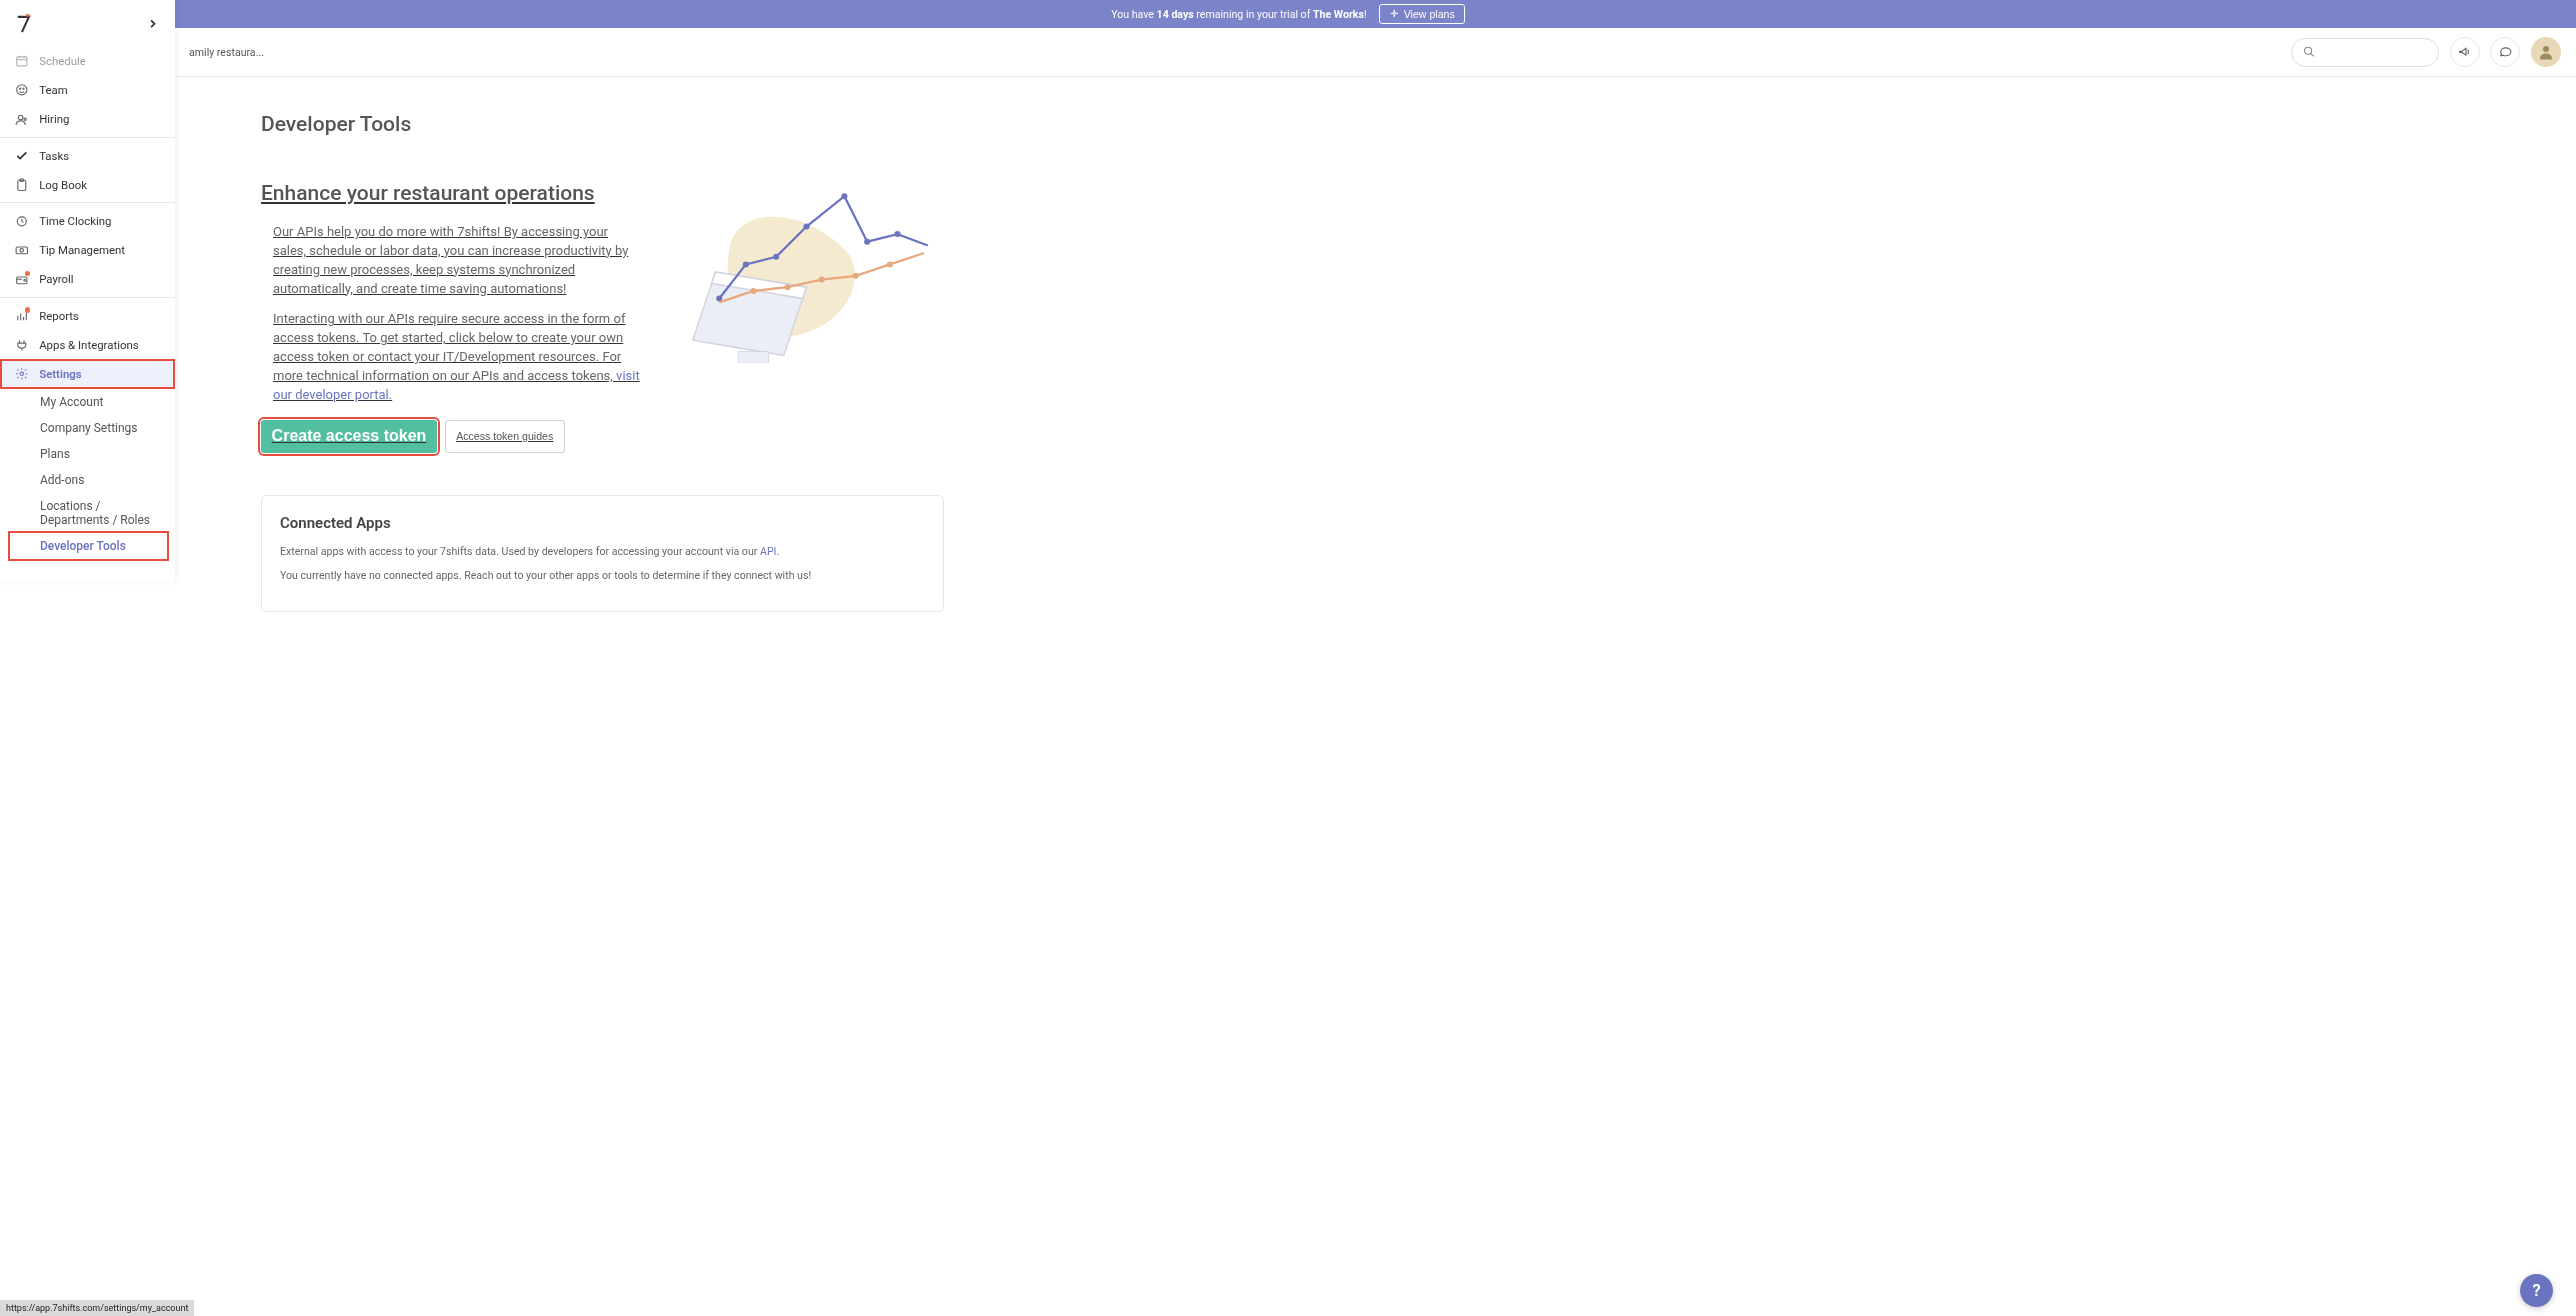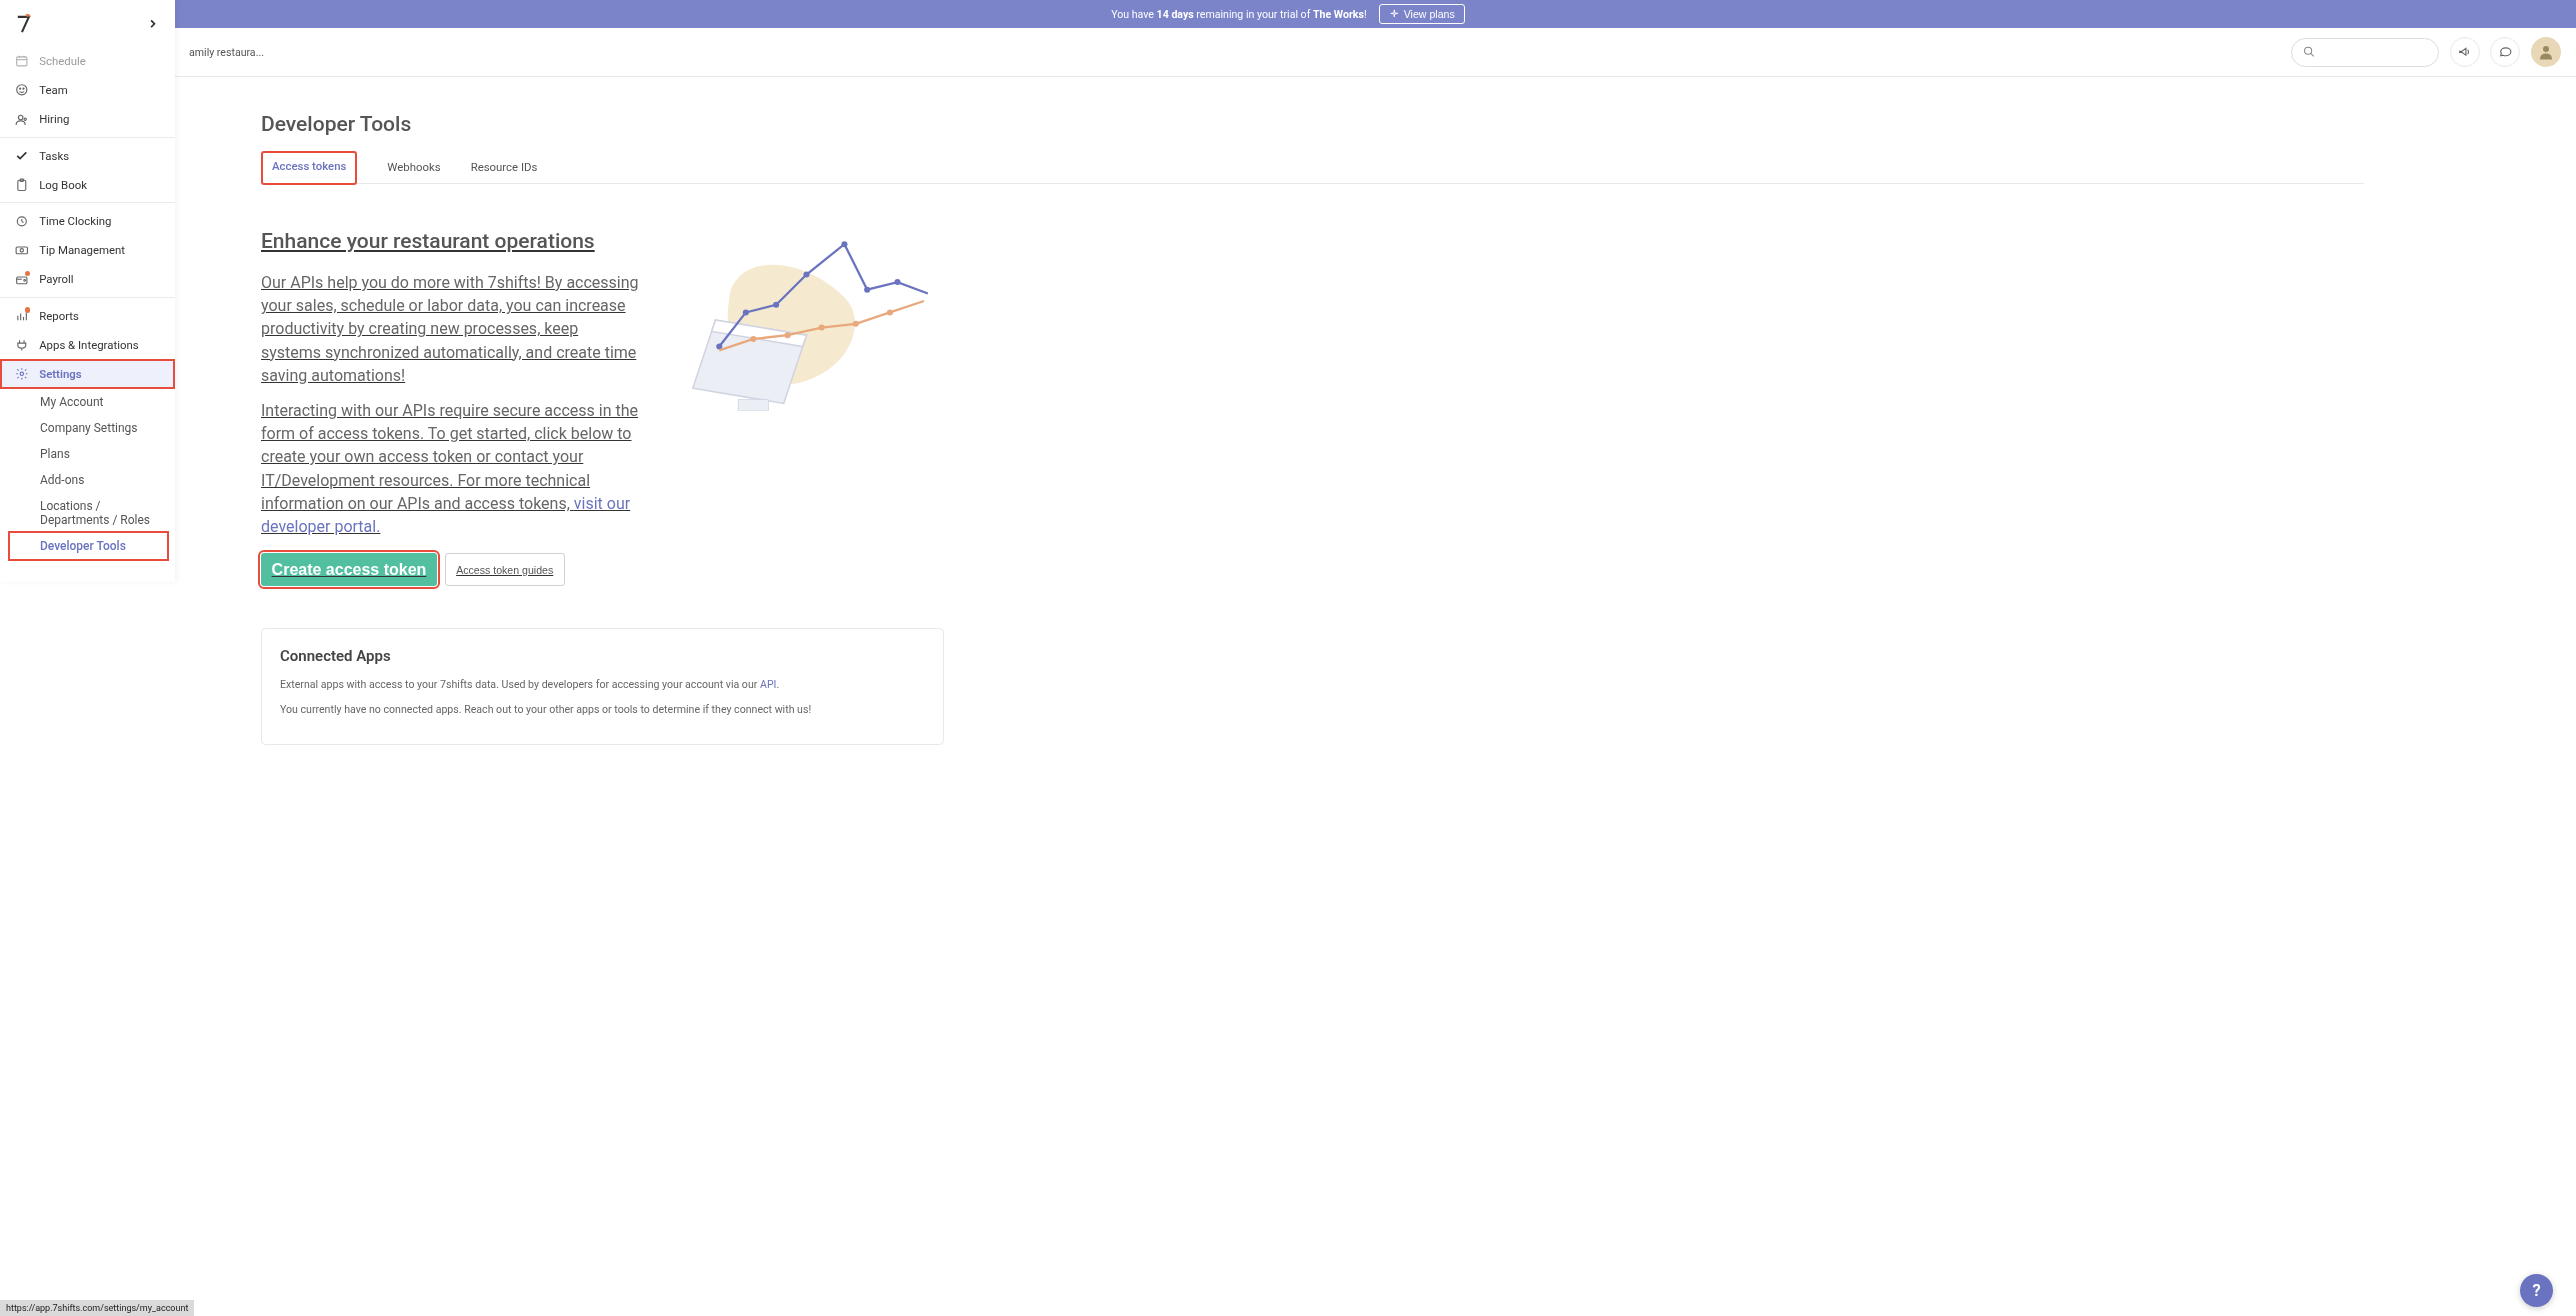--- a/index.html
+++ b/index.html
@@ -28,21 +28,21 @@
 .content { margin-left: 261px; margin-right: 212px; padding-top: 35px; }
 .page-title { font-size: 21px; font-weight: 500; color: #555; margin-bottom: 15px; }
 .tabs { display: flex; gap: 30px; border-bottom: 0.8px solid #e8e8e8; }
 .tab { padding: 9px 0; font-size: 11.4px; color: #555; cursor: pointer; }
 .tab.active { color: #6a73c0; font-weight: 500; }
 .highlight-red { border: 2.3px solid #e74c3c; border-radius: 3px; }
 .tab.highlight-red { padding: 6px 9px; margin-bottom: -2.3px; }
 .hero { display: flex; gap: 30px; margin-top: 45px; text-decoration: underline; }
 .hero-left { flex: 1; max-width: 379px; }
 .hero-title { font-size: 21px; font-weight: 500; color: #555; margin-bottom: 18px; }
-.hero-p { font-size: 16px; color: #666; line-height: 1.45; margin-bottom: 12px; }
+.hero-p { font-size: 13px; color: #666; line-height: 1.45; margin-bottom: 12px; margin-left: 12px; }
 .hero-p a { color: #6a73c0; text-decoration: none; }
 .btn-row { display: flex; gap: 7.6px; margin-top: 15px; }
 .btn-primary { background: #52c0a0; color: #fff; border: none; border-radius: 3px; padding: 7.6px 10.6px; font-size: 16px; font-weight: 600; cursor: pointer; }
 .btn-primary.highlight-red { outline: 2.3px solid #e74c3c; outline-offset: 1.5px; }
 .btn-secondary { background: #fff; color: #555; border: 0.8px solid #d0d0d0; border-radius: 3px; padding: 7.6px 10.6px; font-size: 10.6px; cursor: pointer; text-align: right; }
 .hero-right { position: relative; width: 273px; height: 182px; }
 .card { border: 0.8px solid #e8e8e8; border-radius: 4.5px; padding: 18px; margin-top: 42px; max-width: 683px; }
 .card-title { font-size: 15px; font-weight: 600; color: #444; margin-bottom: 12px; }
 .card-p { font-size: 10.6px; color: #666; line-height: 1.6; margin-bottom: 7.6px; }
 .card-p a { color: #6a73c0; text-decoration: none; }
@@ -232,25 +232,20 @@
       <div class="sub-item">Plans</div>
       <div class="sub-item">Add-ons</div>
       <div class="sub-item" style="padding-right:23px">Locations / Departments / Roles</div>
       <div class="sub-item active dev-hl">Developer Tools</div>
     </div>
   </div>
 </div>
 
 <div class="content">
   <h1 class="page-title">Developer Tools</h1>
-  <div class="tabs">
-    <div class="tab active highlight-red">Access tokens</div>
-    <div class="tab">Webhooks</div>
-    <div class="tab">Resource IDs</div>
-  </div>
 
   <div class="hero">
     <div class="hero-left">
       <h2 class="hero-title">Enhance your restaurant operations</h2>
       <p class="hero-p">Our APIs help you do more with 7shifts! By accessing your sales, schedule or labor data, you can increase productivity by creating new processes, keep systems synchronized automatically, and create time saving automations!</p>
       <p class="hero-p">
         <span>Interacting with our APIs require secure access in the form of access tokens. To get started, click below to create your own access token or contact your IT/Development resources. For more technical information on our APIs and access tokens, </span><a href="#">visit our developer portal.</a>
       </p>
       <div class="btn-row">
         <button class="btn-primary highlight-red">Create access token</button>

